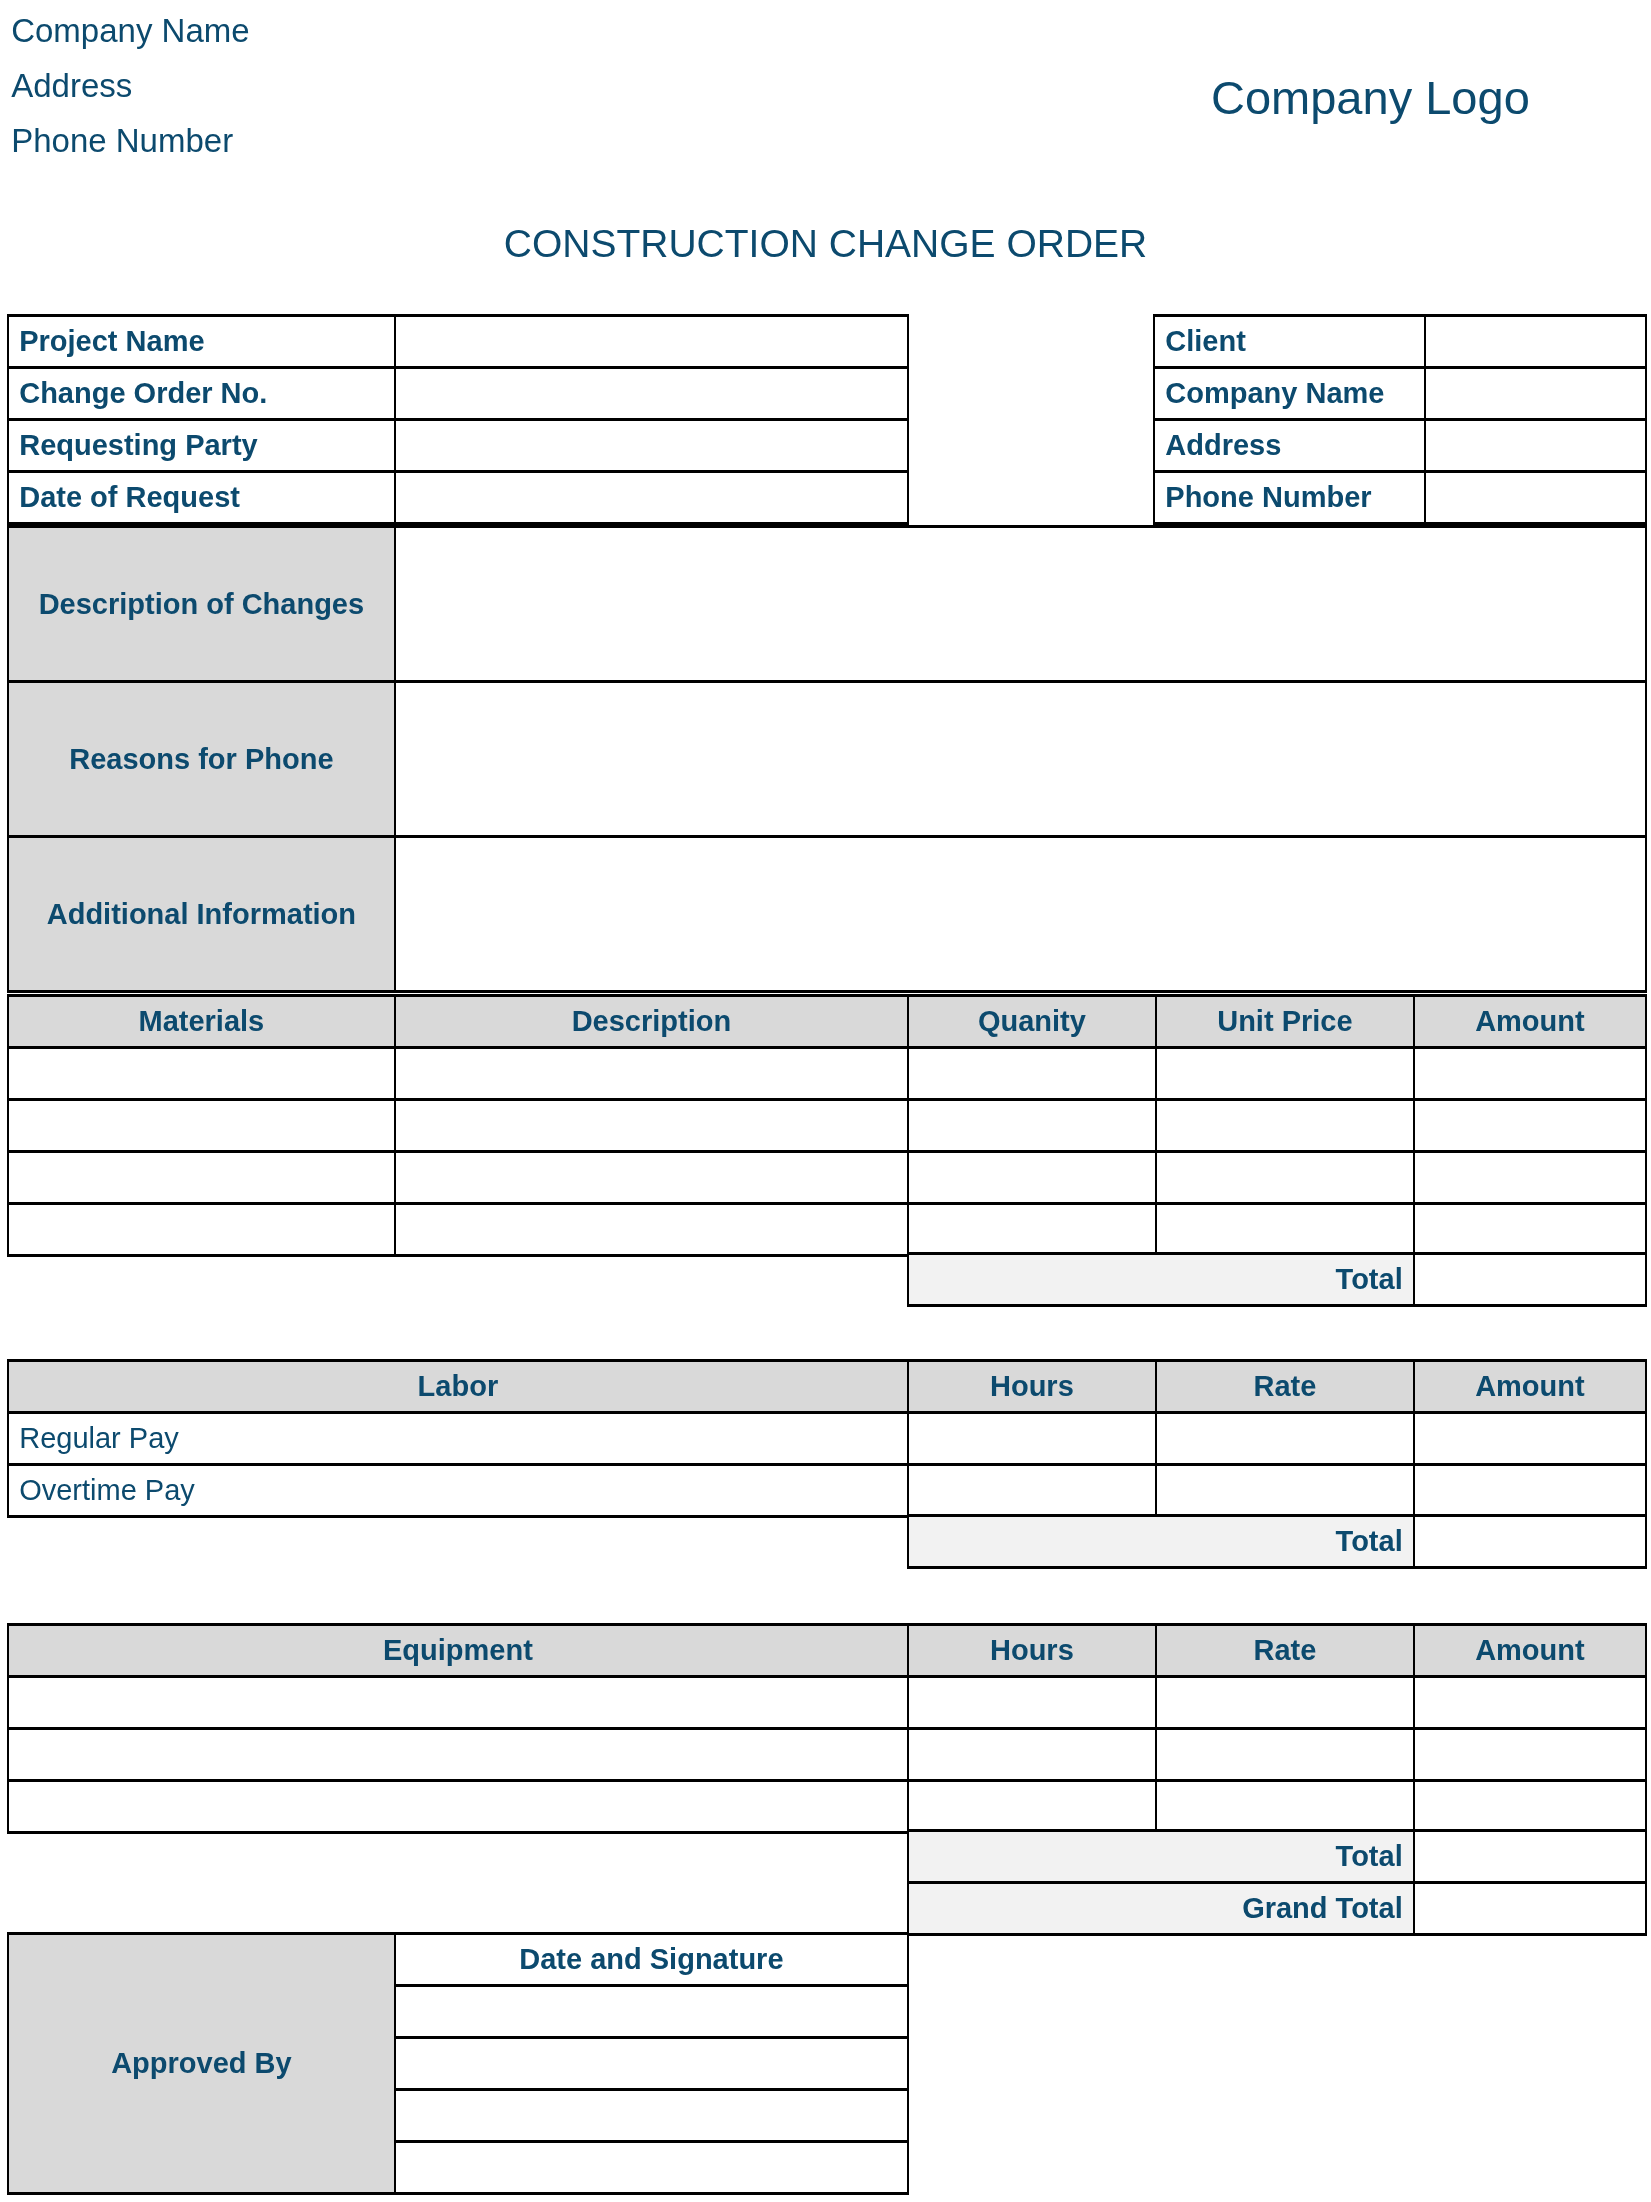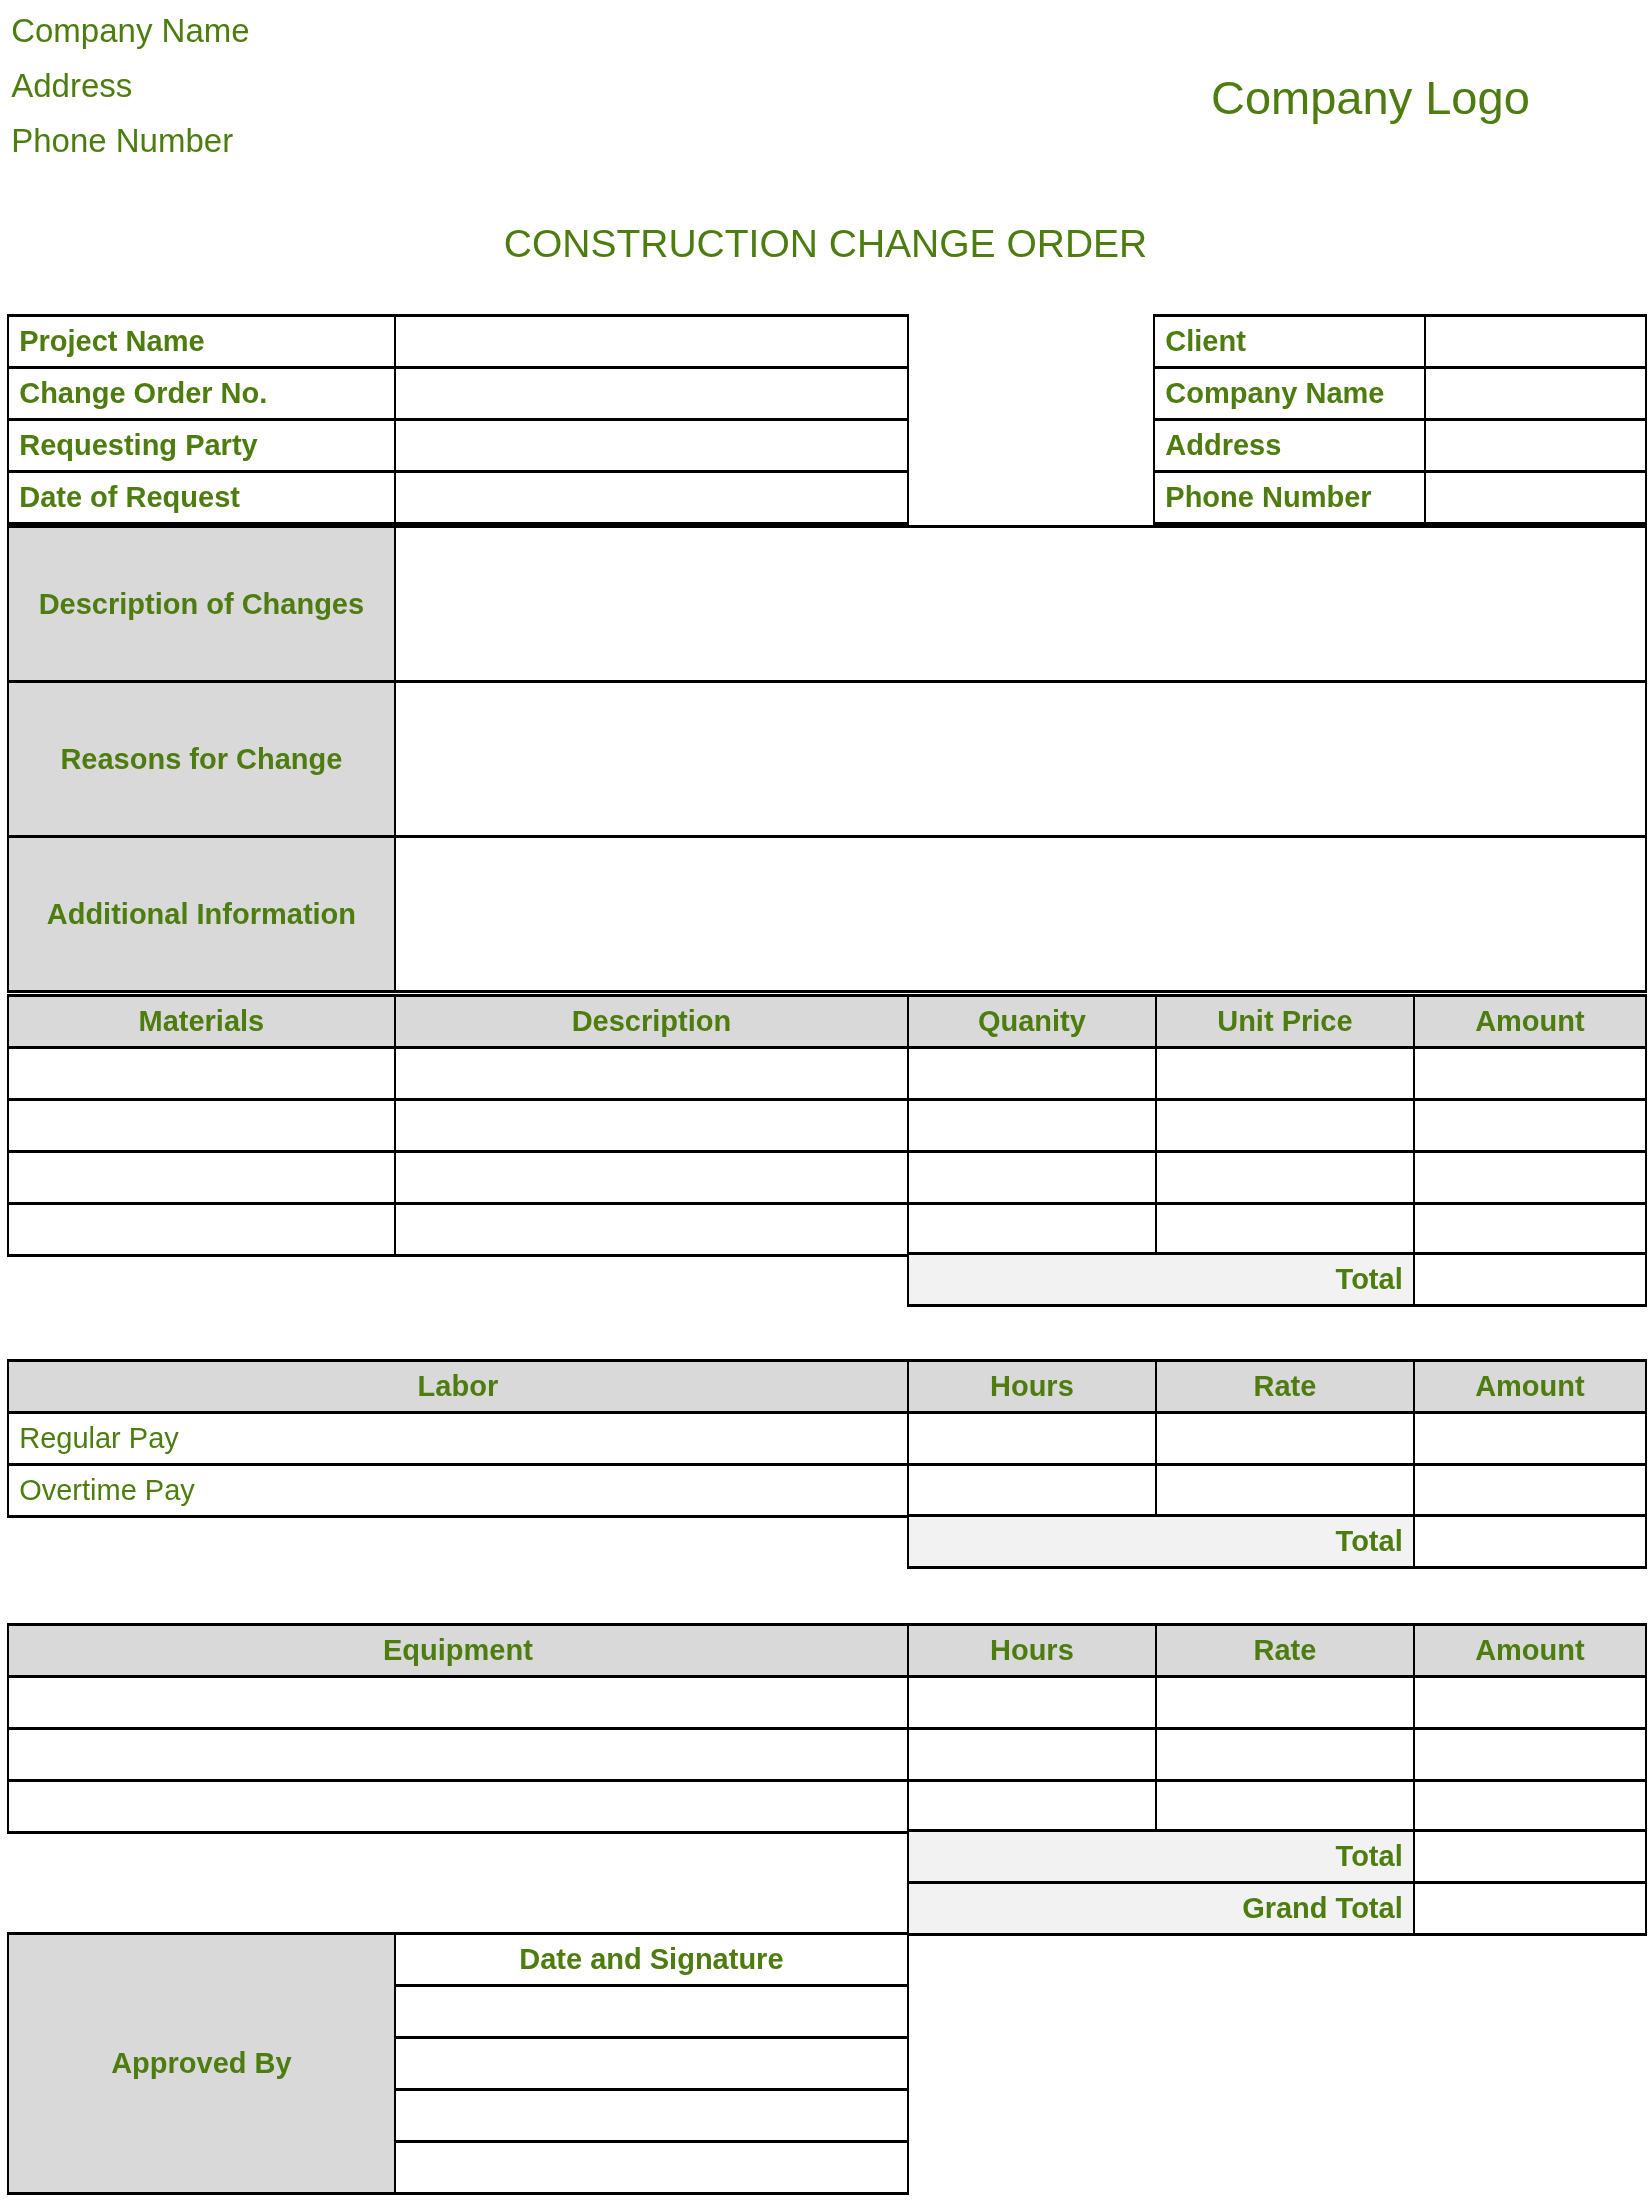--- a/index.html
+++ b/index.html
@@ -2,21 +2,21 @@
 <html style="font-size:13.8px"><head>
 <meta charset="utf-8">
 <style>
   html, body { margin:0; padding:0; background:#ffffff; }
   .page {
     position:relative;
     width:1651px;
     height:2203px;
     background:#ffffff;
     font-family:"Liberation Sans", sans-serif;
-    color:#4d7c0f;
+    color:#0c4a6e;
     overflow:hidden;
   }
 
   
   .letterhead {
     position:absolute; left:11.2px; top:3.4px;
     font-size:33px; line-height:55px; font-weight:400;
   }
   .logo-text {
     position:absolute; left:1211px; top:26px;
@@ -124,21 +124,21 @@
     <colgroup>
         <col style="width:387px">
         <col style="width:1251px">
       </colgroup>
     <tbody>
         <tr class="sec-row">
       <td class="gsec">Description of Changes</td>
       <td class="fill"></td>
     </tr>
     <tr class="sec-row">
-      <td class="gsec">Reasons for Change</td>
+      <td class="gsec">Reasons for Phone</td>
       <td class="fill"></td>
     </tr>
     <tr class="sec-row">
       <td class="gsec">Additional Information</td>
       <td class="fill"></td>
     </tr>
   </tbody>
     </table>
 
   <table class="tbl" style="left:6.9px; top:994px; width:1638px;padding-left:12px;">

